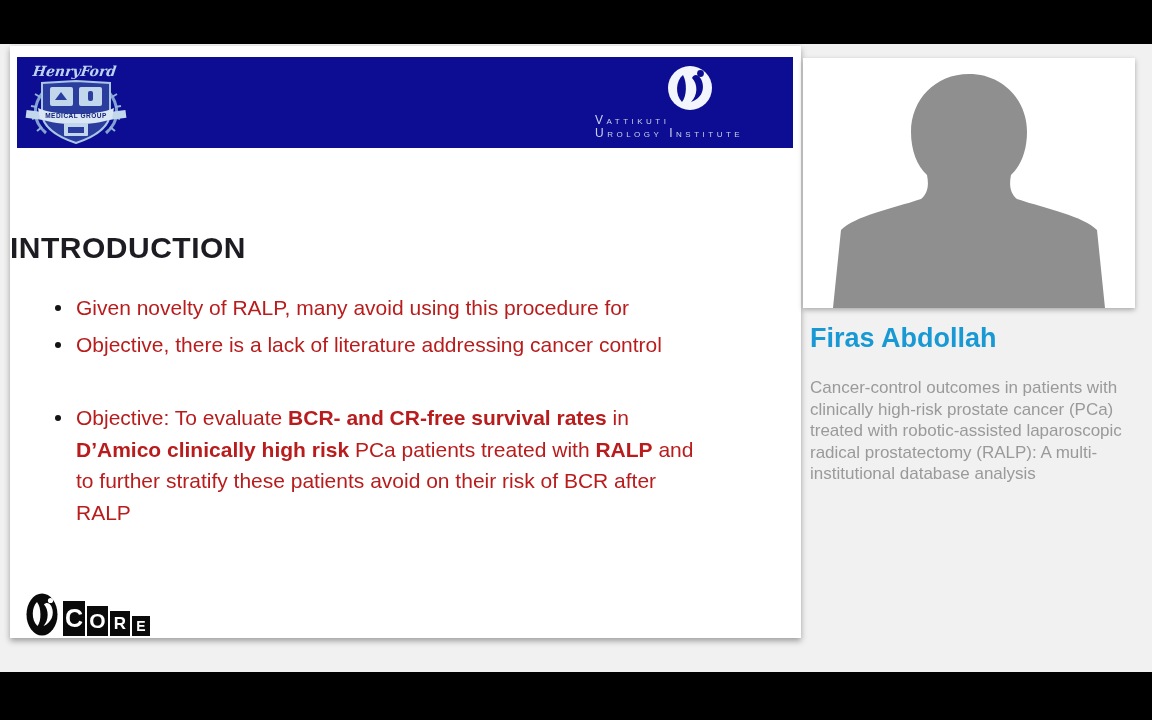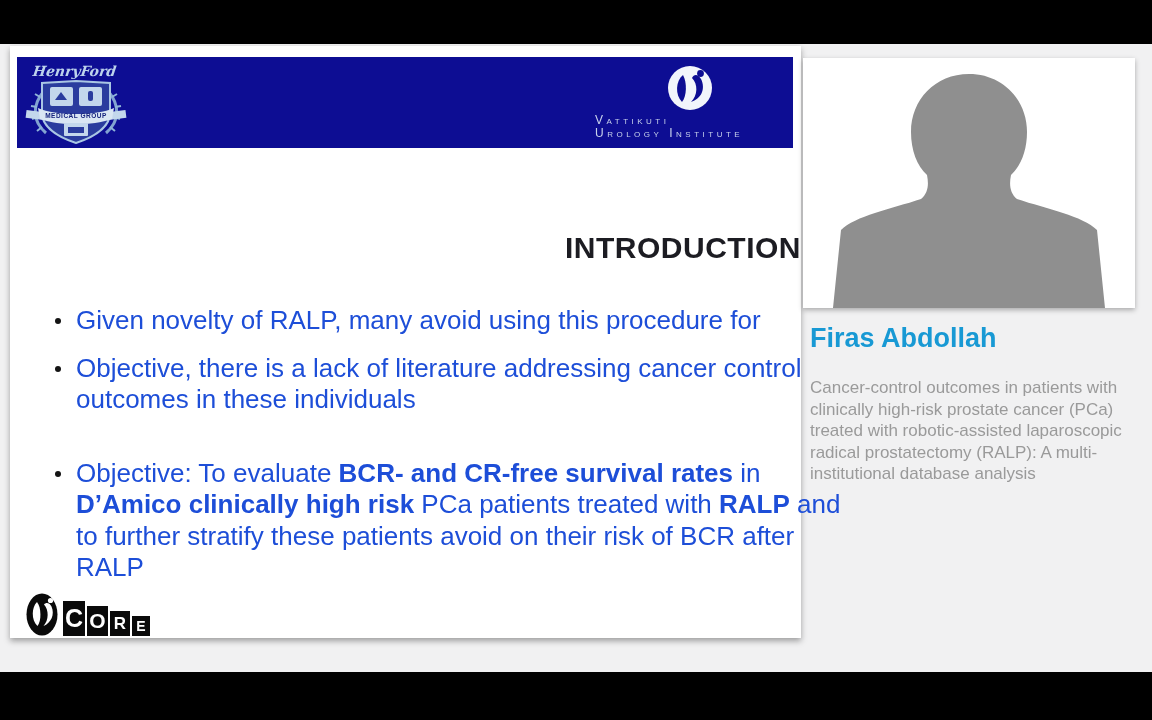--- a/index.html
+++ b/index.html
@@ -20,30 +20,30 @@
   }
   .banner{
     position:absolute;left:7px;top:11px;width:776px;height:91px;
     background:var(--banner-navy,#0d0d93);
   }
   .hf-logo{position:absolute;left:5px;top:4px;}
   .vui{position:absolute;right:8px;top:8px;width:190px;text-align:left;color:#c9d3ec;}
   .vui-mark{display:block;margin:0 auto 3px auto;}
   .vui-line{font-variant:small-caps;letter-spacing:3.5px;font-size:12px;line-height:13px;color:#c9d3ec;}
   .slide-title{
-    position:absolute;left:0;top:185px;width:100%;margin:0;text-align:right;
+    position:absolute;left:0;top:185px;width:100%;margin:0;text-align:left;
     font-size:30px;font-weight:700;letter-spacing:.5px;color:var(--text-dark,#1c1c22);
   }
   .bullets{
     list-style:none;margin:0;padding:0;
     position:absolute;left:38px;top:243px;width:730px;
   }
   .bullets li{
-    position:relative;padding-left:28px;margin:16px 0 5px 0;
-    font-size:26px;line-height:31.5px;color:#1d4ed8;
+    position:relative;padding-left:28px;margin:3px 0 5px 0;
+    font-size:21px;line-height:31.5px;color:#b91c1c;
   }
   .bullets li.gap{margin-top:42px;}
   .bullets .dot{
     position:absolute;left:7px;top:13px;width:6px;height:6px;border-radius:50%;
     background:#141414;
   }
   .bullets .line{white-space:nowrap;}
   .bullets .seg.b{font-weight:700;text-align:right;}
 
   .core{position:absolute;left:16px;bottom:2px;display:flex;align-items:flex-end;}
@@ -122,21 +122,20 @@
   <h1 class="slide-title">INTRODUCTION</h1>
 
   <ul class="bullets" id="bullets">
       <li>
         <span class="dot"></span>
         <div class="line"><span class="seg">Given novelty of RALP, many avoid using this procedure for</span></div>
       </li>
       <li>
         <span class="dot"></span>
         <div class="line"><span class="seg">Objective, there is a lack of literature addressing cancer control</span></div>
-        <div class="line"><span class="seg">outcomes in these individuals</span></div>
       </li>
       <li class="gap">
         <span class="dot"></span>
         <div class="line"><span class="seg">Objective: To evaluate </span><span class="seg b">BCR- and CR-free survival rates</span><span class="seg"> in</span></div>
         <div class="line"><span class="seg b">D’Amico clinically high risk</span><span class="seg"> PCa patients treated with </span><span class="seg b">RALP</span><span class="seg"> and</span></div>
         <div class="line"><span class="seg">to further stratify these patients avoid on their risk of BCR after</span></div>
         <div class="line"><span class="seg">RALP</span></div>
       </li>
     </ul>
 

